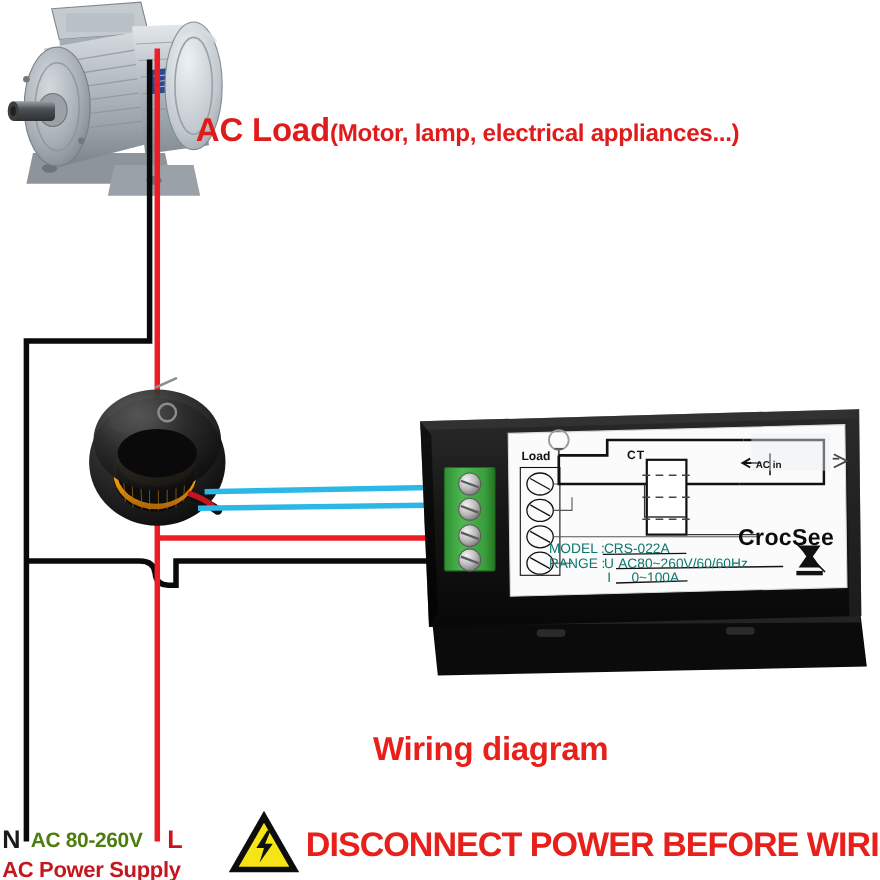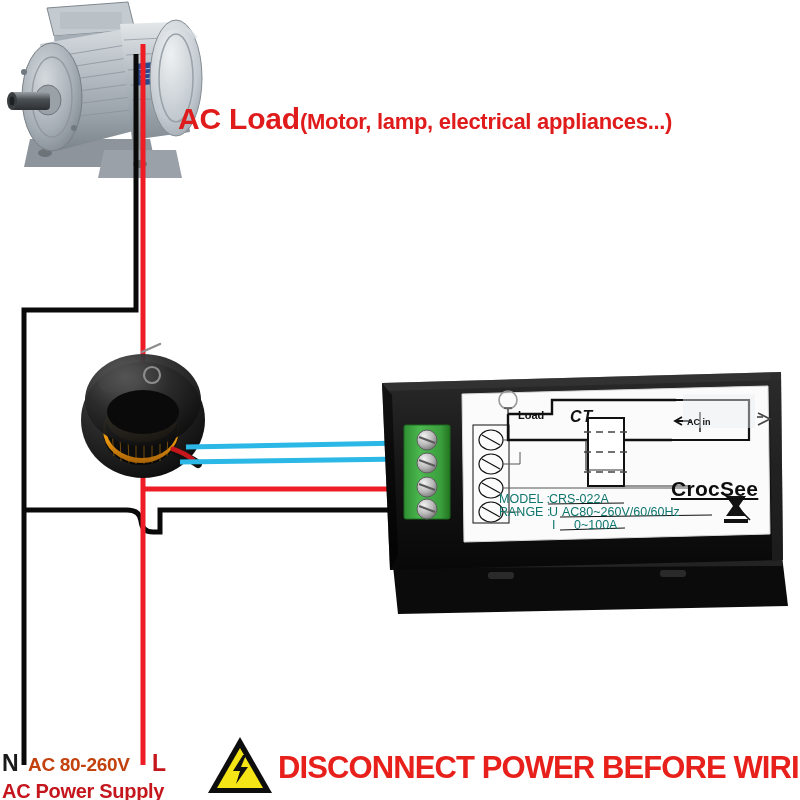--- a/index.html
+++ b/index.html
@@ -17,32 +17,32 @@
   #ac-load-line .big{font-size:30px;color:#e01b1b;letter-spacing:-0.2px;}
   #ac-load-line .small{font-size:22px;color:#e01b1b;letter-spacing:-0.3px;}
 
   #wiring-diagram-title{left:339px;top:665px;font-size:30px;color:#e8201b;
        letter-spacing:-0.3px;}
 
   #disconnect-warning{left:278px;top:750px;font-size:31px;color:#e8201b;
        letter-spacing:-0.9px;}
 
   #label-n{left:2px;top:750px;font-size:23px;color:#1a1a1a;}
-  #label-ac-range{left:28px;top:754px;font-size:19px;color:#c2410c;letter-spacing:-0.3px;}
+  #label-ac-range{left:28px;top:754px;font-size:19px;color:#4d7c0f;letter-spacing:-0.3px;}
   #label-l{left:152px;top:750px;font-size:23px;color:#c4161c;}
   #label-supply{left:2px;top:780px;font-size:20px;color:#c4161c;letter-spacing:-0.3px;}
 
   
   .plate-txt{position:absolute;font-family:"Liberation Sans",sans-serif;}
-  #plate-load{left:474px;top:409px;font-size:11px;font-weight:bold;color:#111;margin-left:44px;}
-  #plate-ct{left:570px;top:408px;font-size:16px;font-weight:bold;color:#111;
-            letter-spacing:1px;font-style:italic;}
+  #plate-load{left:474px;top:409px;font-size:11px;font-weight:bold;color:#111;}
+  #plate-ct{left:570px;top:408px;font-size:11px;font-weight:bold;color:#111;
+            letter-spacing:1px;}
   #plate-acin{left:687px;top:417px;font-size:9px;font-weight:bold;color:#111;}
   #plate-brand{left:671px;top:477px;font-size:21px;font-weight:bold;color:#0d0d0d;
-            letter-spacing:0.3px;font-style:normal;text-decoration:underline;}
+            letter-spacing:0.3px;font-style:normal;}
   .spec{position:absolute;font-size:12.5px;color:#0f766e;font-family:"Liberation Sans",sans-serif;}
   #spec-model-k{left:499px;top:492px;}
   #spec-model-v{left:549px;top:492px;}
   #spec-range-k{left:499px;top:505px;}
   #spec-range-u{left:549px;top:505px;}
   #spec-range-uv{left:562px;top:505px;}
   #spec-range-i{left:552px;top:518px;}
   #spec-range-iv{left:562px;top:518px;margin-left:12px;}
 </style>
 </head>
@@ -318,20 +318,21 @@
       <path d="M240 748 L263 788 L217 788 Z" fill="#f5e516"></path>
       <path d="M243 755 L233 771 L240 771 L236 784 L248 767 L241 767 L246 755 Z" fill="#111"></path>
     </g>
 
   </svg>
 
   <div class="txt" id="ac-load-line">
     <span class="big">AC Load</span><span class="small">(Motor, lamp, electrical appliances...)</span>
   </div>
 
+  <div class="txt" id="wiring-diagram-title">Wiring diagram</div>
 
   <div class="txt" id="disconnect-warning">DISCONNECT POWER BEFORE WIRING</div>
 
   <div class="txt" id="label-n">N</div>
   <div class="txt" id="label-ac-range">AC 80-260V</div>
   <div class="txt" id="label-l">L</div>
   <div class="txt" id="label-supply">AC Power Supply</div>
 
   <div class="plate-txt" id="plate-load">Load</div>
   <div class="plate-txt" id="plate-ct">CT</div>

